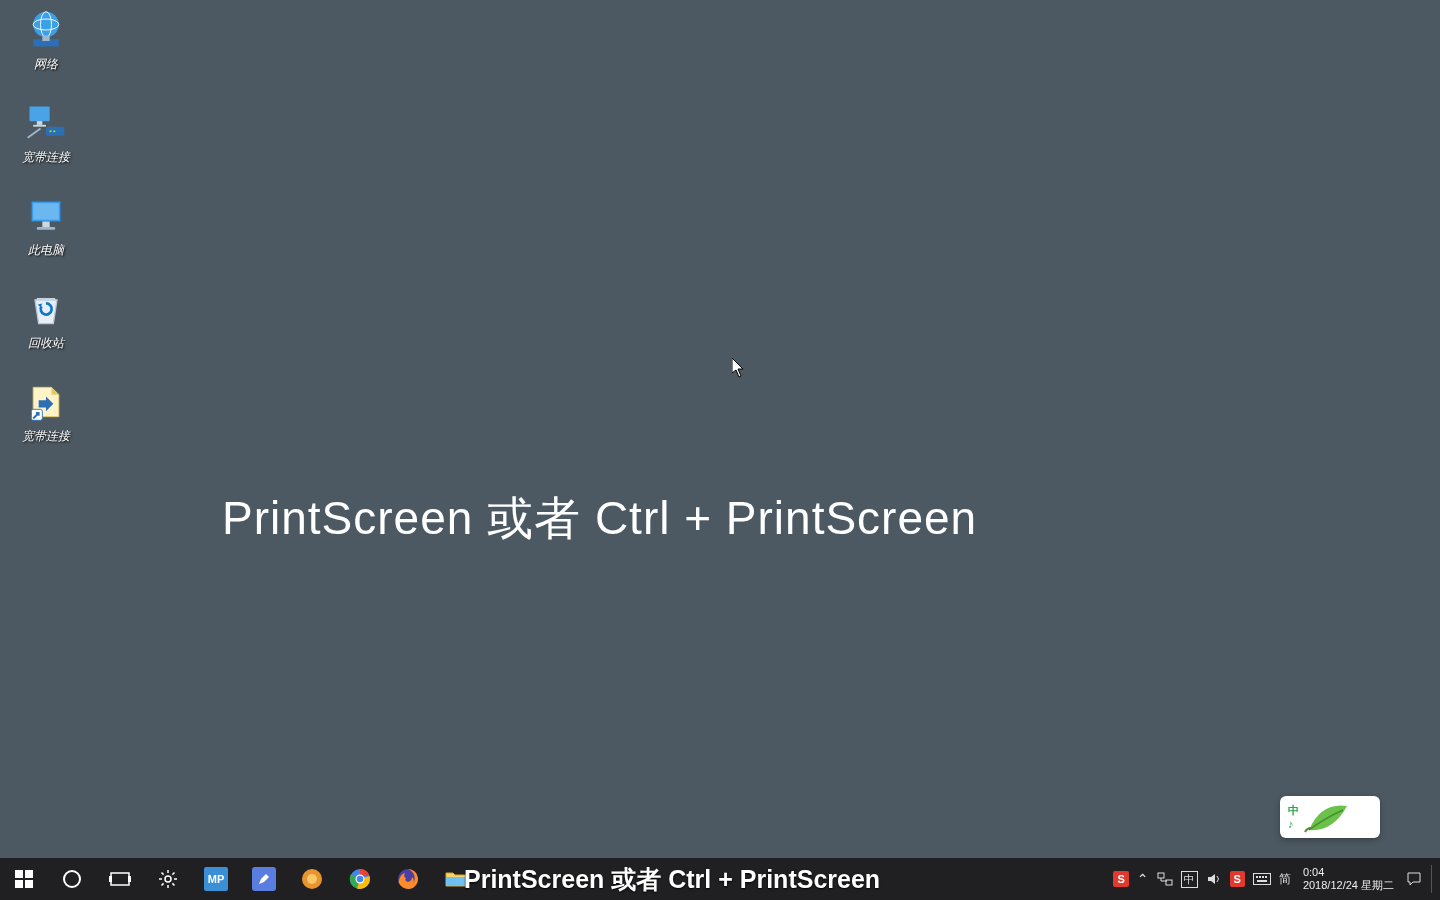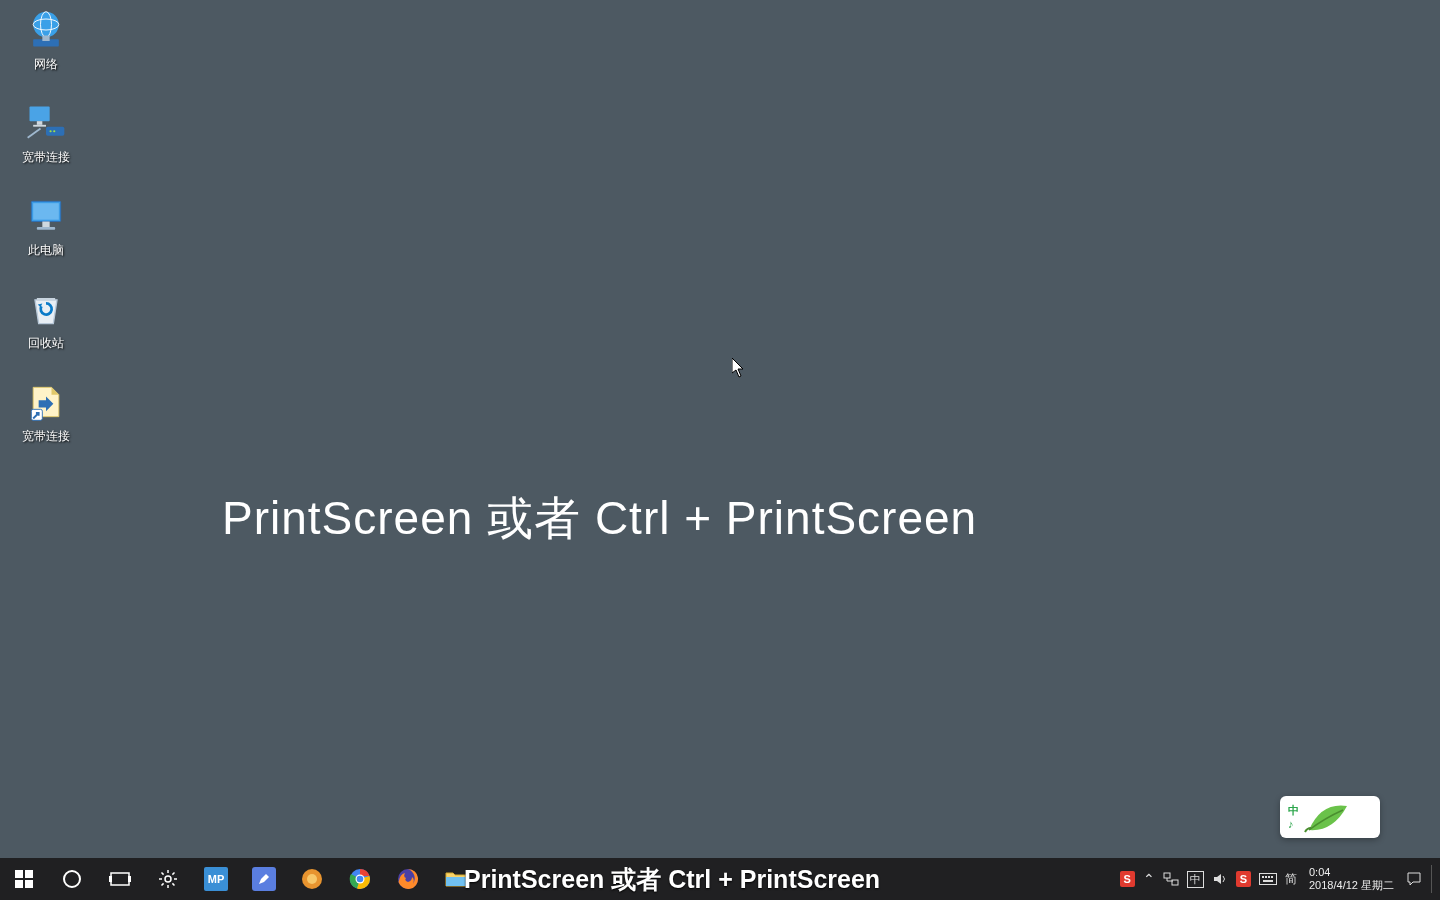--- a/index.html
+++ b/index.html
@@ -33,20 +33,21 @@
     align-items: center;
     justify-content: center;
   }
   .desktop-icon .label {
     margin-top: 4px;
     font-size: 12px;
     color: #fff;
     text-shadow: 1px 1px 2px #000;
     text-align: center;
     white-space: nowrap;
+    font-style: italic;
   }
   .overlay-text {
     position: absolute;
     left: 222px;
     top: 488px;
     font-size: 46px;
     font-weight: 400;
     color: #ffffff;
     letter-spacing: 1px;
   }
@@ -412,21 +413,21 @@
           </g>
       </svg>
     </div>
 
     <div class="tray-item">
       <span style="font-size:12px;">简</span>
     </div>
 
     <div class="clock tray-item">
       <span>0:04</span>
-      <span>2018/4/12 星期二</span>
+      <span>2018/12/24 星期二</span>
     </div>
 
     <div class="tray-item">
       <svg width="16" height="16" viewBox="0 0 16 16">
         <path d="M2 2 h12 v9 h-7 l-3 3 v-3 h-2 z" fill="none" stroke="#ddd"></path>
       </svg>
     </div>
 
     <div class="tray-sep">
       <div style="width:1px;height:28px;background:#555;"></div>

